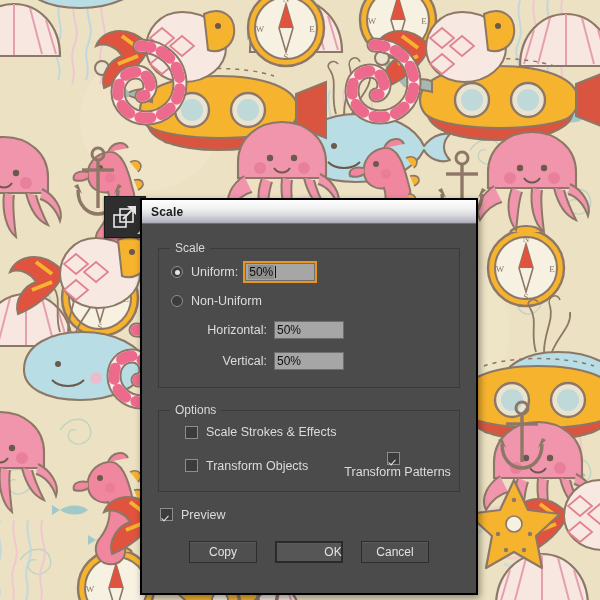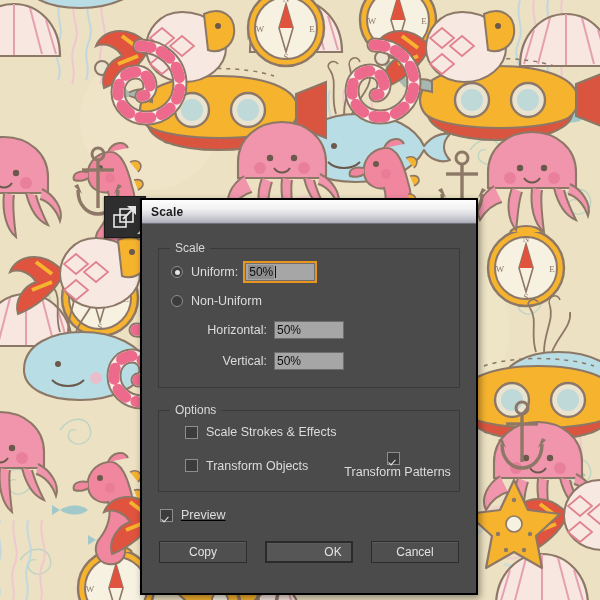--- a/index.html
+++ b/index.html
@@ -179,35 +179,34 @@
     width: 3px; height: 6px;
     border: solid #e6e6e6;
     border-width: 0 1.6px 1.6px 0;
     transform: rotate(42deg);
   }
   .cb-label { font-size: 12.5px; color: #dcdcdc; white-space: nowrap; }
   .cb-item { display:flex; align-items:center;padding-left:14px; }
   #row-opt2 .cb-item + .cb-item { margin-left: 22px; flex-direction: column; }
 
   #row-preview {
-    display: flex; align-items: center;
+    display: flex; 
     margin-top: 16px;
     margin-left: 2px;
-    text-decoration: underline;
   }
 
   
   #button-row {
     display: flex;
     justify-content: center;
     gap: 18px;
     margin-top: 19px;
   }
   .btn {
-    width: 88px; height: 22px;
+    width: 68px; height: 22px;
     background: #4f4f4f;
     border: 1px solid #2d2d2d;
     box-shadow: inset 0 1px 0 #5c5c5c;
     color: #e2e2e2;
     font-size: 12px;
     display: flex; align-items: center; justify-content: center;
     box-sizing: border-box;
     cursor: default;
   }
   .btn.default {

